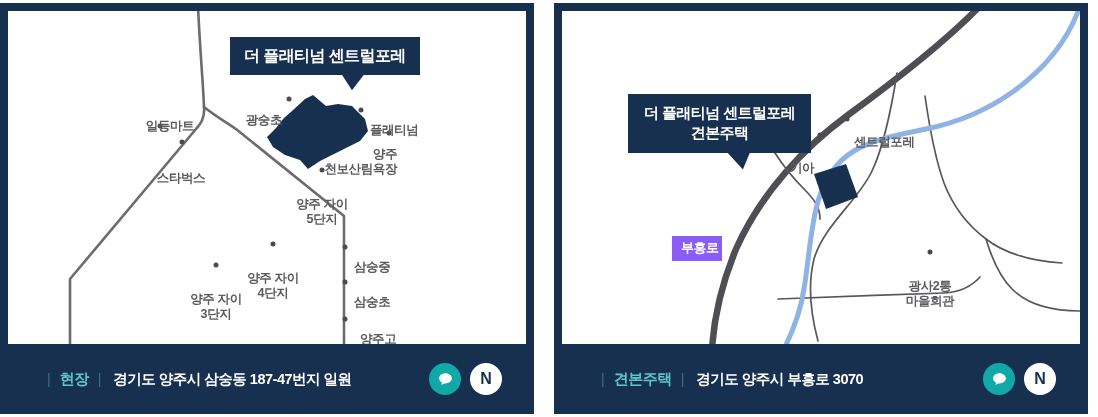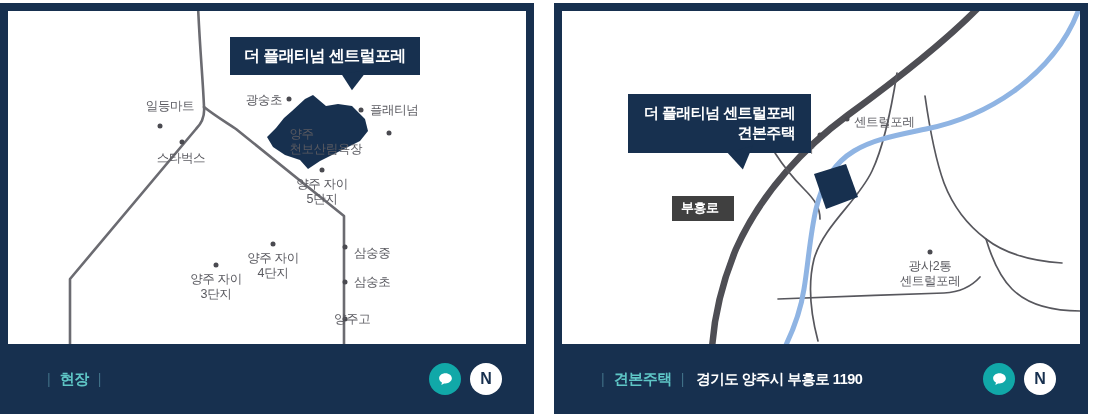--- a/index.html
+++ b/index.html
@@ -31,44 +31,45 @@
     background:#ffffff;
     overflow:hidden;
   }
   .map svg{position:absolute;left:0;top:0;width:518px;height:333px;}
 
   
   .lbl{
     position:absolute;
     color:#5a5a60;
     font-size:12.5px;
-    font-weight:normal;
+    font-weight:bold;
     line-height:1.18;
     white-space:pre;
     letter-spacing:-0.4px;
     pointer-events:none;
+    margin-top:20px;
   }
   .lbl.c{text-align:center;transform:translateX(-50%);}
-  .lbl.r{transform:translateX(-100%);}
+  .lbl.r{text-align:right;transform:translateX(-100%);}
   .dot{
     position:absolute;
     width:5px;height:5px;border-radius:50%;
     background:#4a4a50;
     transform:translate(-50%,-50%);
   }
 
   
   .callout{
     position:absolute;
     background:#17304f;
     color:#ffffff;
     border-radius:0;
     font-weight:bold;
     letter-spacing:-0.6px;
-    text-align:right;
+    text-align:center;
     box-sizing:border-box;
     z-index:6;
   }
   .callout .tail{
     position:absolute;
     width:0;height:0;
   }
   .callout--left{
     left:222px;top:26px;
     padding:9px 14px 10px 14px;
@@ -92,27 +93,28 @@
     left:102px;bottom:-16px;
     border-left:10px solid transparent;
     border-right:16px solid transparent;
     border-top:20px solid #17304f;
     transform:rotate(-16deg);
   }
 
   
   .roadbadge{
     position:absolute;
-    background:#404040;
+    background:#8b5cf6;
     color:#ffffff;
     font-size:13px;
     font-weight:bold;
     letter-spacing:-0.5px;
-    padding:3px 15px 4px 9px;
+    padding:3px 3px 4px 9px;
     z-index:5;
+    margin-top:40px;
   }
 
   
   .footer{
     flex:1 1 auto;
     display:flex;
     align-items:center;
     padding:0 10px 0 30px;
     box-sizing:border-box;
   }
@@ -183,37 +185,38 @@
       <span class="dot" style="left:337px;top:236px;"></span>
       <span class="dot" style="left:337px;top:271px;"></span>
       <span class="dot" style="left:337px;top:308px;"></span>
       <span class="dot" style="left:265px;top:233px;"></span>
       <span class="dot" style="left:208px;top:254px;"></span>
 
       <div class="lbl c" style="left:162px;top:88px;">일등마트</div>
       <div class="lbl c" style="left:173px;top:140px;">스타벅스</div>
       <div class="lbl r" style="left:274px;top:82px;">광숭초</div>
       <div class="lbl" style="left:362px;top:92px;">플래티넘</div>
-      <div class="lbl r" style="left:354px;top:116px;">양주
+      <div class="lbl r" style="left:389px;top:116px;">양주
 천보산림욕장</div>
       <div class="lbl c" style="left:314px;top:166px;">양주 자이
 5단지</div>
-      <div class="lbl" style="left:346px;top:235px;">삼숭중</div>
+      <div class="lbl" style="left:346px;top:229px;">삼숭중</div>
       <div class="lbl" style="left:346px;top:264px;">삼숭초</div>
-      <div class="lbl" style="left:326px;top:301px;">양주고</div>
+      <div class="lbl" style="left:352px;top:301px;">양주고</div>
       <div class="lbl c" style="left:265px;top:240px;">양주 자이
 4단지</div>
       <div class="lbl c" style="left:208px;top:261px;">양주 자이
 3단지</div>
     </div>
 
     <div class="footer">
       <span class="fdiv">|</span>
       <span class="ftag">현장</span>
       <span class="fdiv">|</span>
+      <span class="faddr">경기도 양주시 삼숭동 187-47번지 일원</span>
       <span class="fspacer"></span>
       <span class="ficons">
         <span class="icbtn icbtn--chat">
           <svg width="17" height="17" viewBox="0 0 24 24">
             <path fill="#ffffff" d="M12 3C6.9 3 3 6.2 3 10.2c0 2.5 1.6 4.7 4 6l-.8 3.4 3.7-2A11 11 0 0 0 12 17.6c5.1 0 9-3.2 9-7.2S17.1 3 12 3z"></path>
           </svg>
         </span>
         <span class="icbtn icbtn--naver">
           <span class="naverletter">N</span>
         </span>
@@ -251,28 +254,28 @@
 
       <div class="roadbadge" style="left:110px;top:185px;">부흥로</div>
 
       <span class="dot" style="left:258px;top:124px;"></span>
       <span class="dot" style="left:285px;top:108px;"></span>
       <span class="dot" style="left:368px;top:241px;"></span>
 
       <div class="lbl c" style="left:240px;top:130px;">기아</div>
       <div class="lbl" style="left:292px;top:104px;">센트럴포레</div>
       <div class="lbl c" style="left:368px;top:248px;">광사2통
-센트럴포레</div>
+마을회관</div>
     </div>
 
     <div class="footer">
       <span class="fdiv">|</span>
       <span class="ftag">견본주택</span>
       <span class="fdiv">|</span>
-      <span class="faddr">경기도 양주시 부흥로 1190</span>
+      <span class="faddr">경기도 양주시 부흥로 3070</span>
       <span class="fspacer"></span>
       <span class="ficons">
         <span class="icbtn icbtn--chat">
           <svg width="17" height="17" viewBox="0 0 24 24">
             <path fill="#ffffff" d="M12 3C6.9 3 3 6.2 3 10.2c0 2.5 1.6 4.7 4 6l-.8 3.4 3.7-2A11 11 0 0 0 12 17.6c5.1 0 9-3.2 9-7.2S17.1 3 12 3z"></path>
           </svg>
         </span>
         <span class="icbtn icbtn--naver">
           <span class="naverletter">N</span>
         </span>

